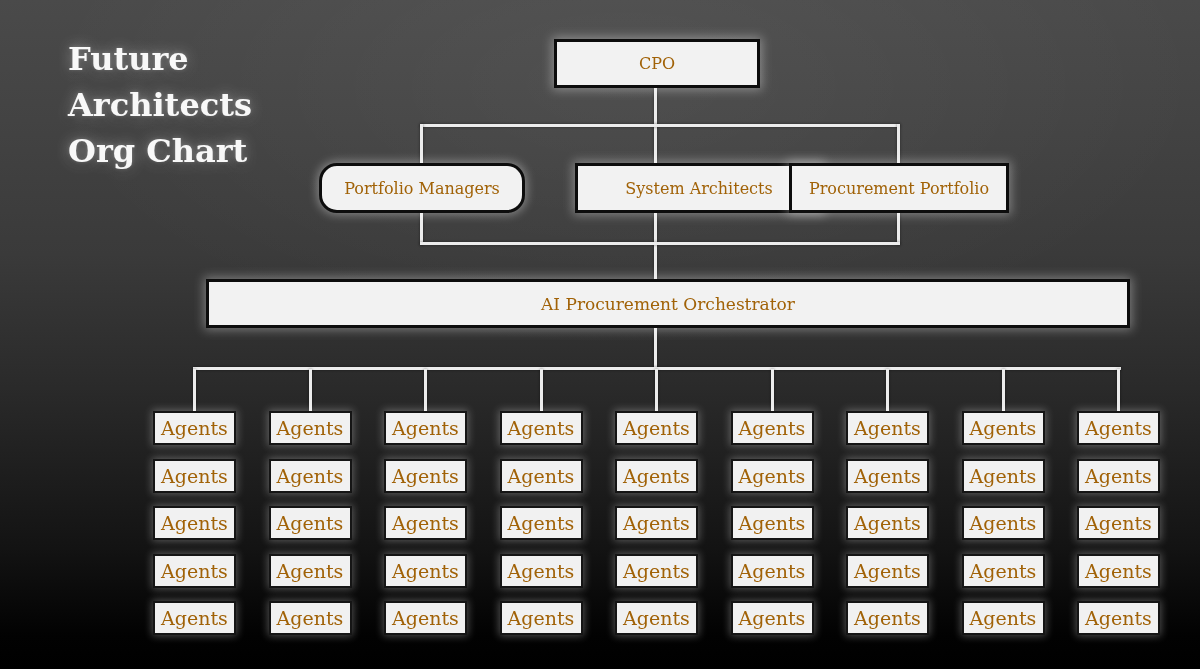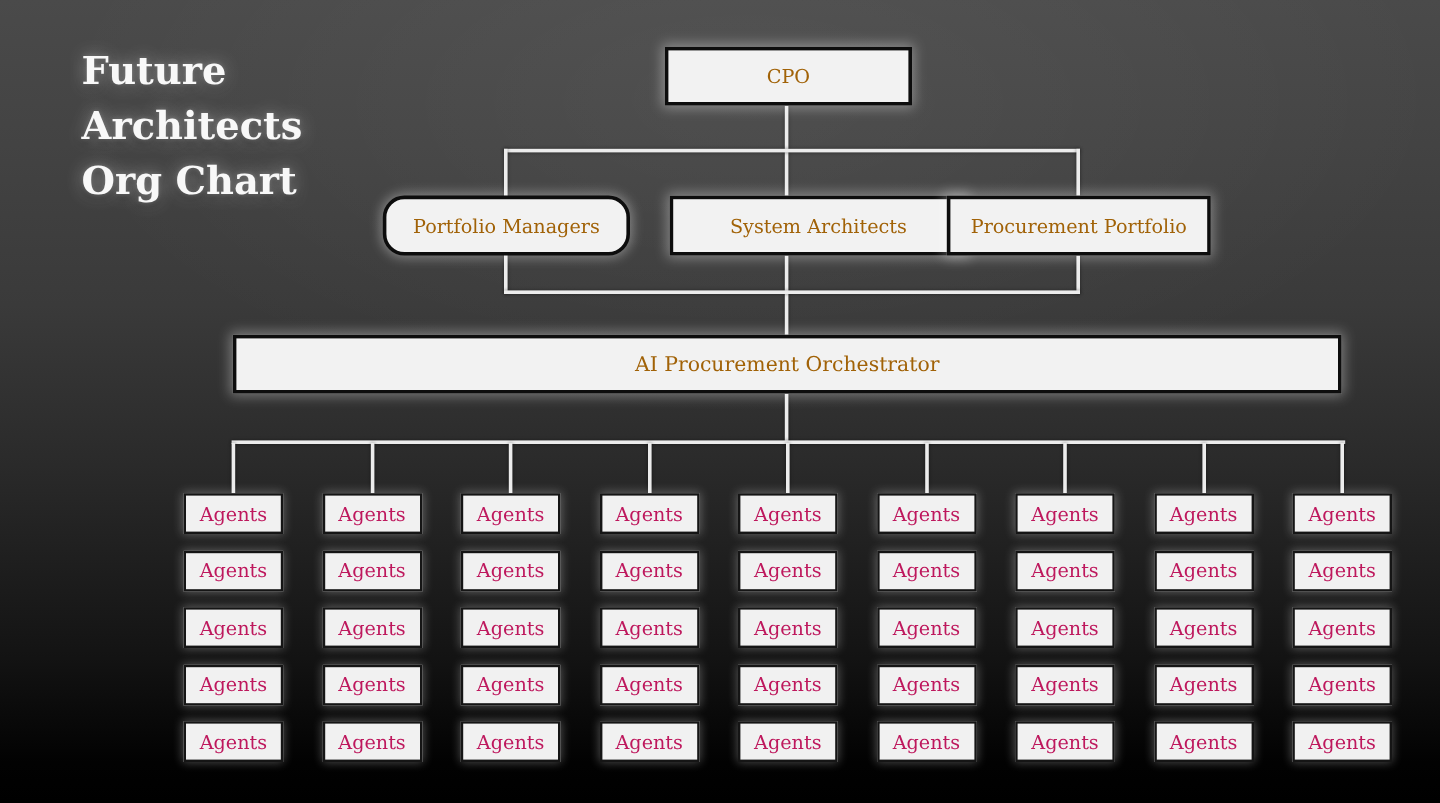--- a/index.html
+++ b/index.html
@@ -21,32 +21,32 @@
           box-shadow:0 0 3px rgba(0,0,0,0.45); }
   .vline { width:3px; }
   .hline { height:3px; }
 
   .node {
     position:absolute; z-index:2; display:flex; align-items:center; justify-content:center;
     background:#f2f2f2; border:3px solid #0d0d0d; box-sizing:border-box;
     color:#a16207; font-weight:400; font-size:16px;
     box-shadow:0 0 10px 2px rgba(255,255,255,0.35);
   }
-  .node.orchestrator { font-size:17px; }
+  .node.orchestrator { font-size:17px;margin-left:12px; }
 
   .agents-grid {
     position:absolute; left:153px; top:411px; width:1007px; z-index:2;
     display:flex; flex-direction:column; gap:13.5px;
   }
   .agent-row { display:flex; justify-content:space-between; }
   .agent-box {
     width:83px; height:34px; box-sizing:border-box;
     background:#f1f1f1; border:2px solid #151515;
     display:flex; align-items:center; justify-content:center;
-    color:#be185d; font-size:16px; font-weight:400;
+    color:#a16207; font-size:19px; font-weight:400;
     box-shadow:0 0 8px 1px rgba(255,255,255,0.30);
   }
   .drop { top:369px; height:43px; }
 </style>
 </head>
 <body>
 
 <div class="canvas">
 
   <div class="slide-title">Future Architects Org Chart</div>
@@ -67,21 +67,21 @@
       <div class="line vline drop" style="left: 770.5px;"></div>
       <div class="line vline drop" style="left: 886px;"></div>
       <div class="line vline drop" style="left: 1001.5px;"></div>
       <div class="line vline drop" style="left: 1117px;"></div>
     </div>
 
   <div class="node" style="left:554px; top:39px;  width:206px; height:49px;">CPO</div>
 
   <div class="node" style="left:319px; top:163px; width:206px; height:50px;border-radius:18px;">Portfolio Managers</div>
 
-  <div class="node" style="left:558px; top:163px; width:248px; height:50px;">System Architects</div>
+  <div class="node" style="left:575px; top:163px; width:248px; height:50px;">System Architects</div>
 
   <div class="node" style="left:789px; top:163px; width:220px; height:50px;">Procurement Portfolio</div>
 
   <div class="node orchestrator" style="left:194px; top:279px; width:924px; height:49px;">AI Procurement Orchestrator</div>
 
   <div class="agents-grid">
       <div class="agent-row">
         <div class="agent-box">Agents</div>
         <div class="agent-box">Agents</div>
         <div class="agent-box">Agents</div>

